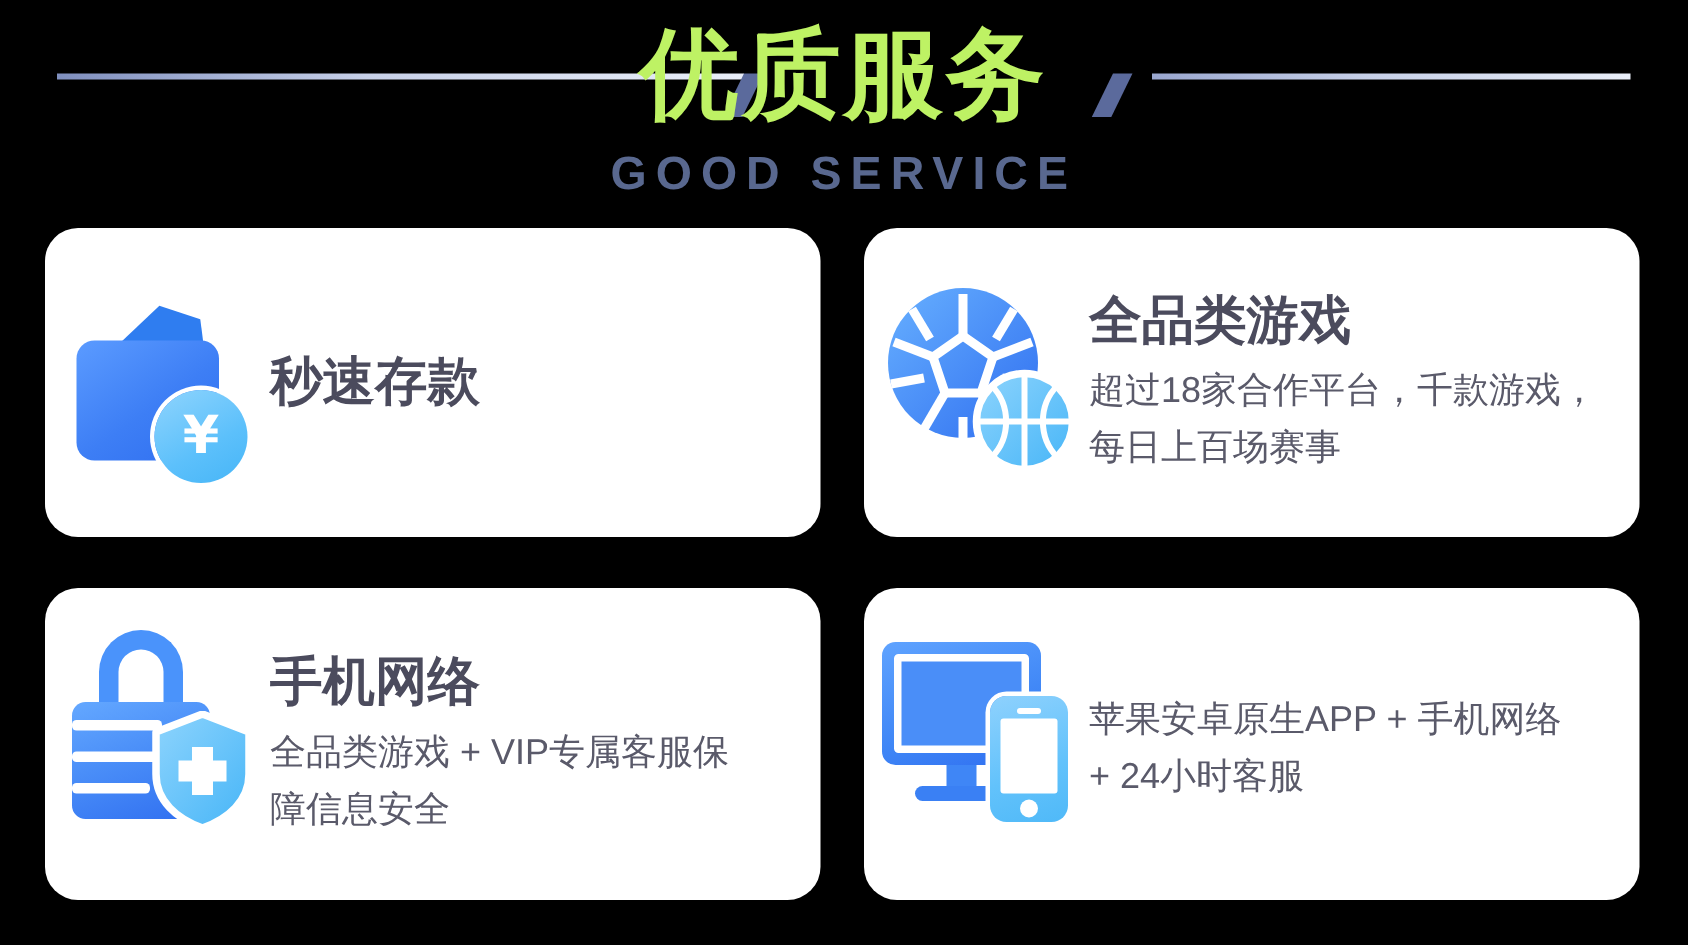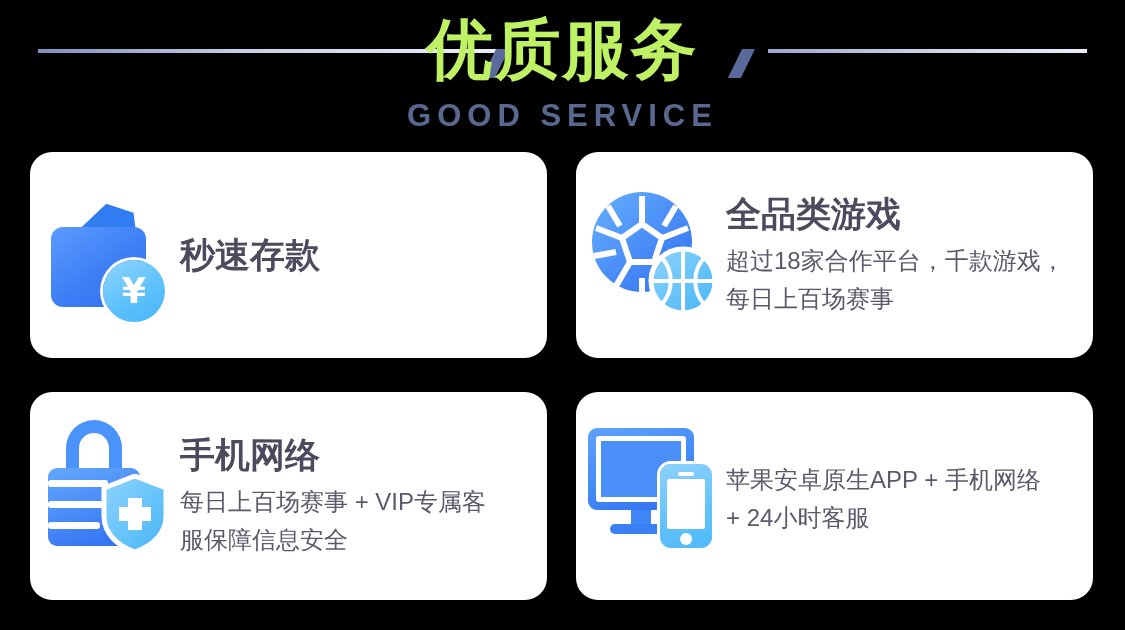--- a/index.html
+++ b/index.html
@@ -448,21 +448,21 @@
               <stop offset="1" stop-color="#46b5f7"></stop>
             </linearGradient>
           </defs>
           <path d="M35,2 L66,14 L66,42 C66,60 52,72 35,78 C18,72 4,60 4,42 L4,14 Z" fill="url(#shg)" stroke="#ffffff" stroke-width="5" stroke-linejoin="round"></path>
           <path d="M28,24 L42,24 L42,33 L51,33 L51,47 L42,47 L42,56 L28,56 L28,47 L19,47 L19,33 L28,33 Z" fill="#ffffff"></path>
         </svg>
       </div>
     </div>
     <div class="card-body">
       <div class="card-title">手机网络</div>
-      <div class="card-desc narrow">每日上百场赛事 + VIP专属客服保障信息安全</div>
+      <div class="card-desc narrow">全品类游戏 + VIP专属客服保障信息安全</div>
     </div>
   </div>
 
   <div class="card">
     <div class="card-icon">
       <div class="device-wrap">
         <div class="monitor-frame">
           <div class="monitor-screen"></div>
         </div>
         <div class="monitor-neck"></div>

